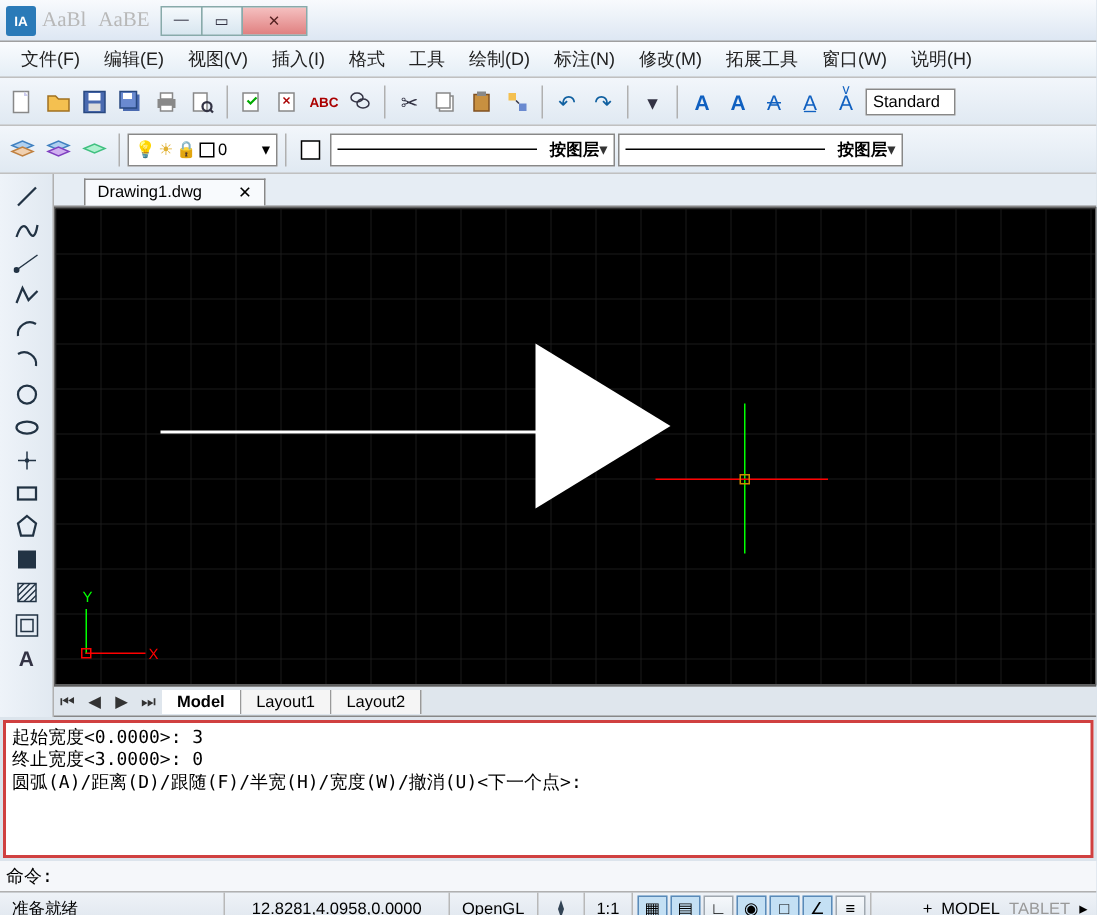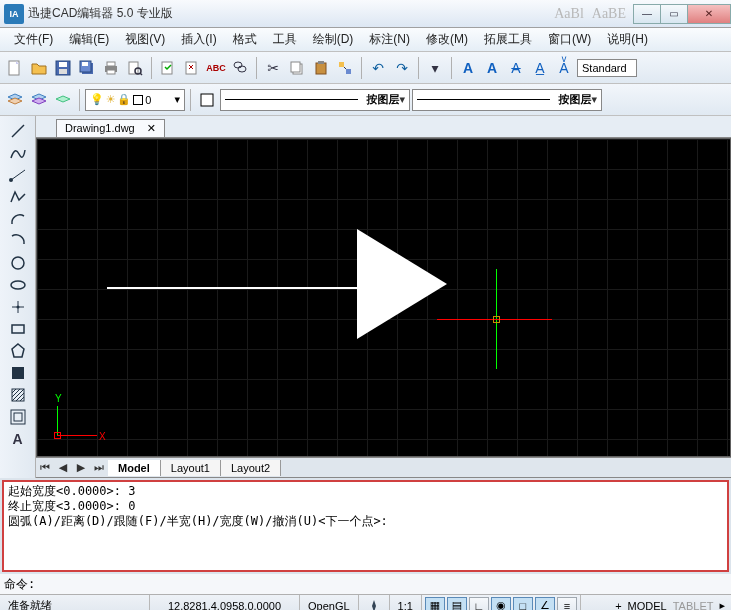--- a/index.html
+++ b/index.html
@@ -22,21 +22,21 @@
 .layercombo.sel { width:100px; }
 .linetypecombo { width:190px; height:22px; border:1px solid #888; background:#fff; display:flex; align-items:center; padding:0 4px; font-size:11px; }
 .linetypecombo .line { flex:1; border-top:1px solid #000; }
 .linetypecombo .lbl { margin-left:8px;font-weight:bold; }
 .linetypecombo .dd { margin-left:auto; color:#333; }
 .workarea { position:relative; display:flex; height:362px; }
 .lefttools { width:36px; background:linear-gradient(90deg,#eef3f9,#e1e9f1); border-right:1px solid #b0b0b0; display:flex; flex-direction:column; align-items:center; padding-top:4px; gap:0; }
 .ltbtn { width:24px; height:22px; display:flex; align-items:center; justify-content:center; font-size:14px; color:#334; }
 .docarea { flex:1; display:flex; flex-direction:column; }
 .doctabbar { height:22px; background:#e6edf4; display:flex; align-items:flex-end; padding-left:20px; border-bottom:1px solid #888; }
-.doctab { background:#f8fafd; border:1px solid #888; border-bottom:none; padding:2px 8px; font-size:11px; display:flex; gap:12px;text-align:right; }
+.doctab { background:#f8fafd; border:1px solid #888; border-bottom:none; padding:2px 8px; font-size:11px; display:flex; gap:24px;text-align:right; }
 .canvas { flex:1; background:#000; position:relative; overflow:hidden; border:1px solid #606060; }
 .grid { position:absolute; inset:0; background-image:linear-gradient(#1a1a1a 1px,transparent 1px),linear-gradient(90deg,#1a1a1a 1px,transparent 1px); background-size:30px 30px; }
 .playtri { position:absolute; left:320px; top:90px; width:0; height:0; border-left:90px solid #fff; border-top:55px solid transparent; border-bottom:55px solid transparent; }
 .hline { position:absolute; left:70px; top:148px; width:255px; border-top:2px solid #fff; }
 .cursor-v { position:absolute; left:459px; top:130px; width:1px; height:100px; background:#0f0; }
 .cursor-h { position:absolute; left:400px; top:180px; width:115px; height:1px; background:#f00; }
 .cursor-box { position:absolute; left:456px; top:177px; width:7px; height:7px; border:1px solid #c80; }
 .ucs { position:absolute; left:20px; bottom:20px; }
 .ucs-y { position:absolute; left:0; bottom:0; width:1px; height:30px; background:#0f0; }
 .ucs-x { position:absolute; left:0; bottom:0; width:40px; height:1px; background:#f00; }
@@ -55,21 +55,20 @@
 .status .sbtn { width:20px; height:18px; border:1px solid #a0a8b0; margin:0 1px; background:linear-gradient(#f5f8fb,#e2e9f0); display:flex; align-items:center; justify-content:center; font-size:11px; }
 .status .sbtn.on { background:#c4e0f4; border-color:#5a8ab8; }
 .status .modeseg { margin-left:auto; display:flex; align-items:center; padding:0 6px; gap:2px; }
 svg { display:block; }
 </style>
 </head>
 <body>
 
 <div class="titlebar">
   <div class="logo">IA</div>
-  <div class="title">迅捷CAD编辑器 5.0 专业版</div>
   <span class="faded">AaBl</span>
   <span class="faded">AaBE</span>
   <div class="winbtns">
     <div class="winbtn">—</div>
     <div class="winbtn">▭</div>
     <div class="winbtn close">✕</div>
   </div>
 </div>
 
 <div class="menubar">

